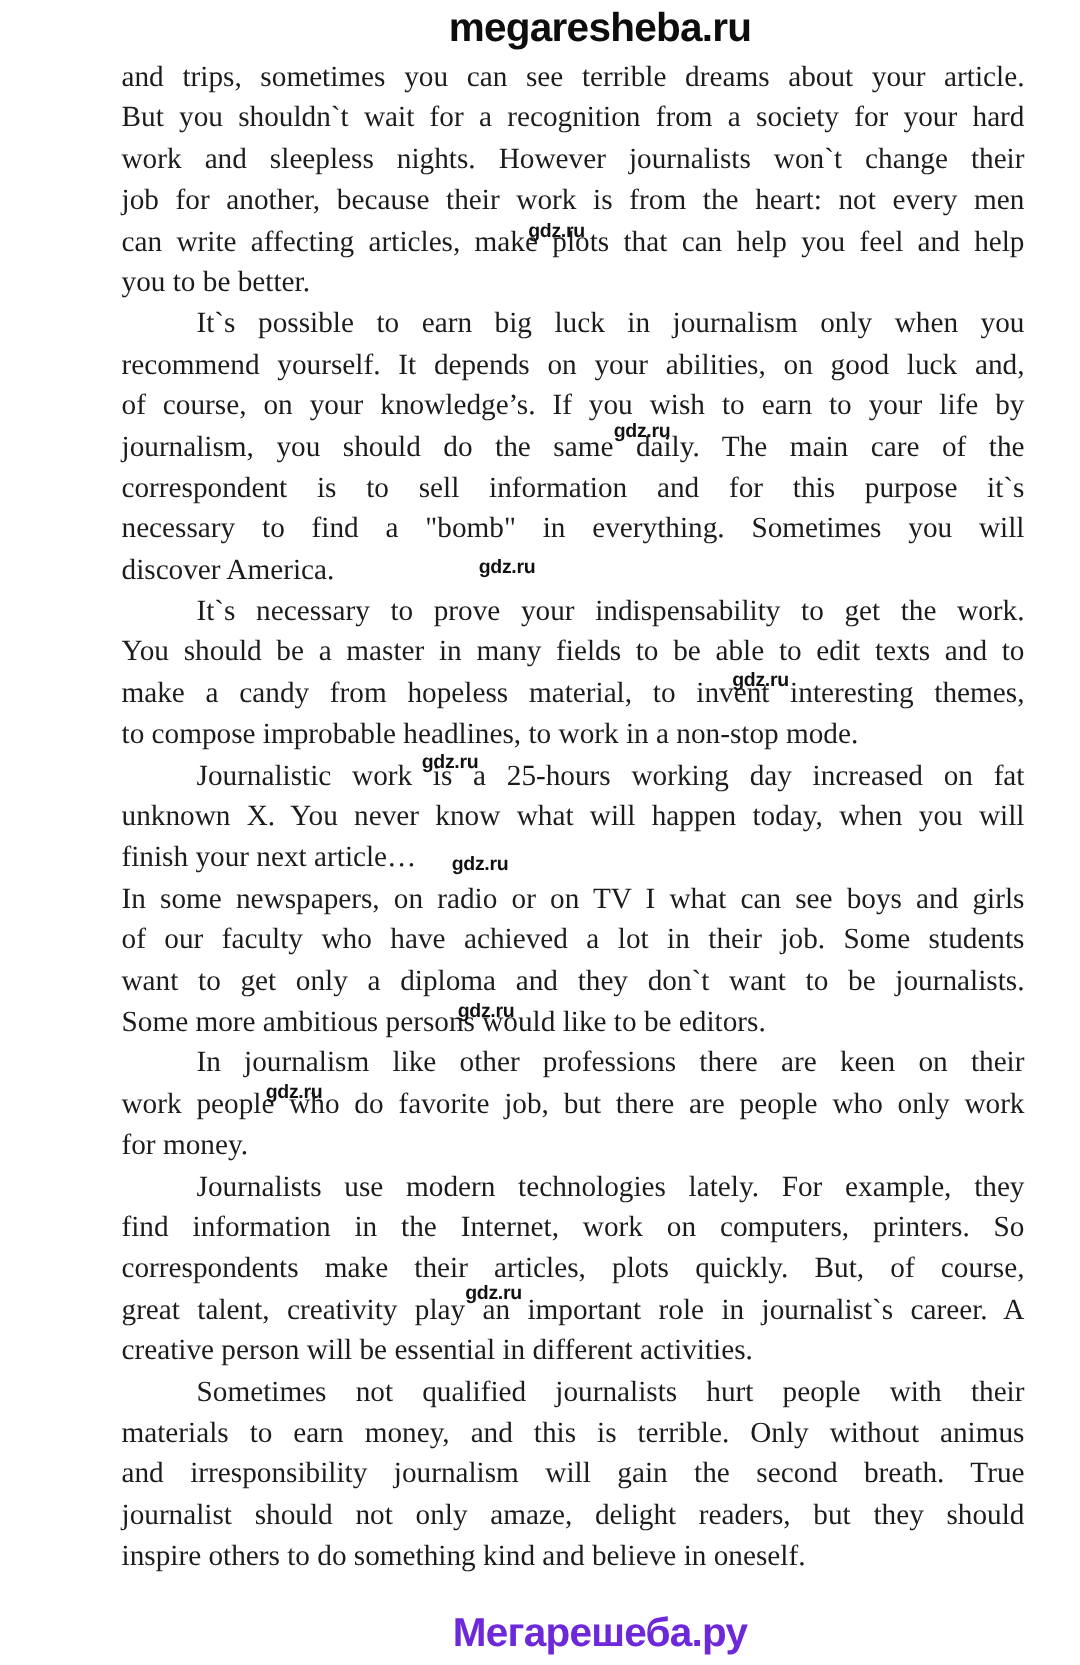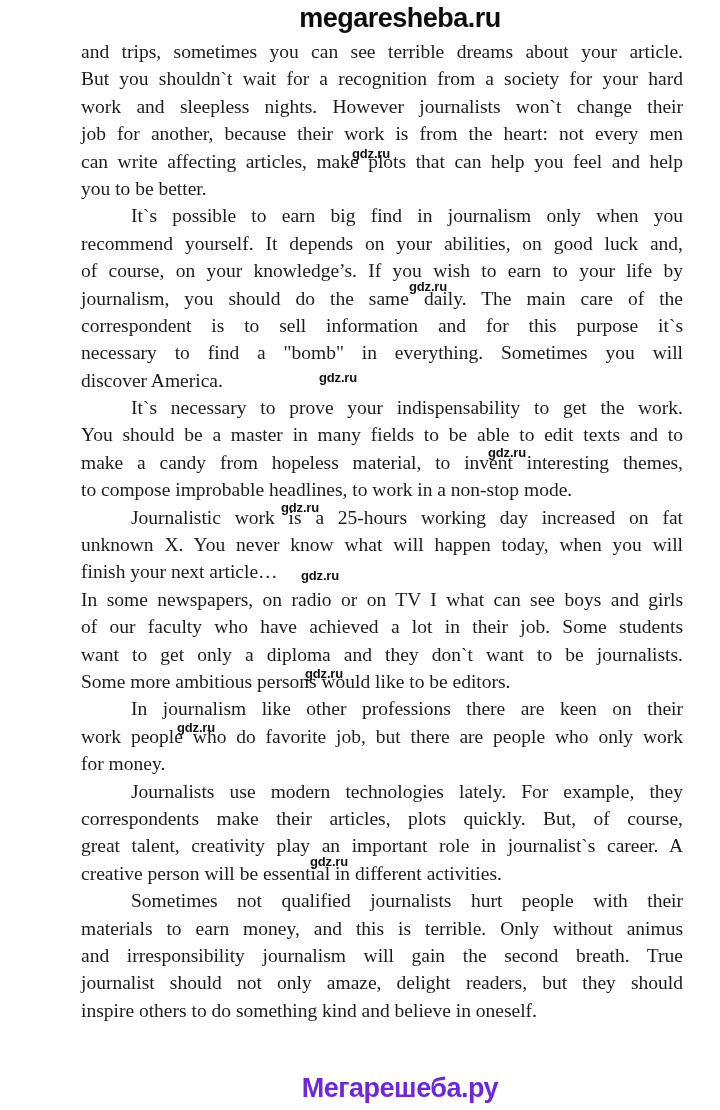--- a/index.html
+++ b/index.html
@@ -68,21 +68,21 @@
   <div id="doc">
       <div class="para">
         <div class="line">and trips, sometimes you can see terrible dreams about your article.</div>
         <div class="line">But you shouldn`t wait for a recognition from a society for your hard</div>
         <div class="line">work and sleepless nights. However journalists won`t change their</div>
         <div class="line">job for another, because their work is from the heart: not every men</div>
         <div class="line">can write affecting articles, make plots that can help you feel and help</div>
         <div class="line endline">you to be better.</div>
       </div>
       <div class="para">
-        <div class="line indent">It`s possible to earn big find in journalism only when you</div>
+        <div class="line indent">It`s possible to earn big luck in journalism only when you</div>
         <div class="line">recommend yourself. It depends on your abilities, on good luck and,</div>
         <div class="line">of course, on your knowledge’s. If you wish to earn to your life by</div>
         <div class="line">journalism, you should do the same daily. The main care of the</div>
         <div class="line">correspondent is to sell information and for this purpose it`s</div>
         <div class="line">necessary to find a "bomb" in everything. Sometimes you will</div>
         <div class="line endline">discover America.</div>
       </div>
       <div class="para">
         <div class="line indent">It`s necessary to prove your indispensability to get the work.</div>
         <div class="line">You should be a master in many fields to be able to edit texts and to</div>
@@ -100,20 +100,21 @@
         <div class="line">want to get only a diploma and they don`t want to be journalists.</div>
         <div class="line endline">Some more ambitious persons would like to be editors.</div>
       </div>
       <div class="para">
         <div class="line indent">In journalism like other professions there are keen on their</div>
         <div class="line">work people who do favorite job, but there are people who only work</div>
         <div class="line endline">for money.</div>
       </div>
       <div class="para">
         <div class="line indent">Journalists use modern technologies lately. For example, they</div>
+        <div class="line">find information in the Internet, work on computers, printers. So</div>
         <div class="line">correspondents make their articles, plots quickly. But, of course,</div>
         <div class="line">great talent, creativity play an important role in journalist`s career. A</div>
         <div class="line endline">creative person will be essential in different activities.</div>
       </div>
       <div class="para">
         <div class="line indent">Sometimes not qualified journalists hurt people with their</div>
         <div class="line">materials to earn money, and this is terrible. Only without animus</div>
         <div class="line">and irresponsibility journalism will gain the second breath. True</div>
         <div class="line">journalist should not only amaze, delight readers, but they should</div>
         <div class="line endline">inspire others to do something kind and believe in oneself.</div>

